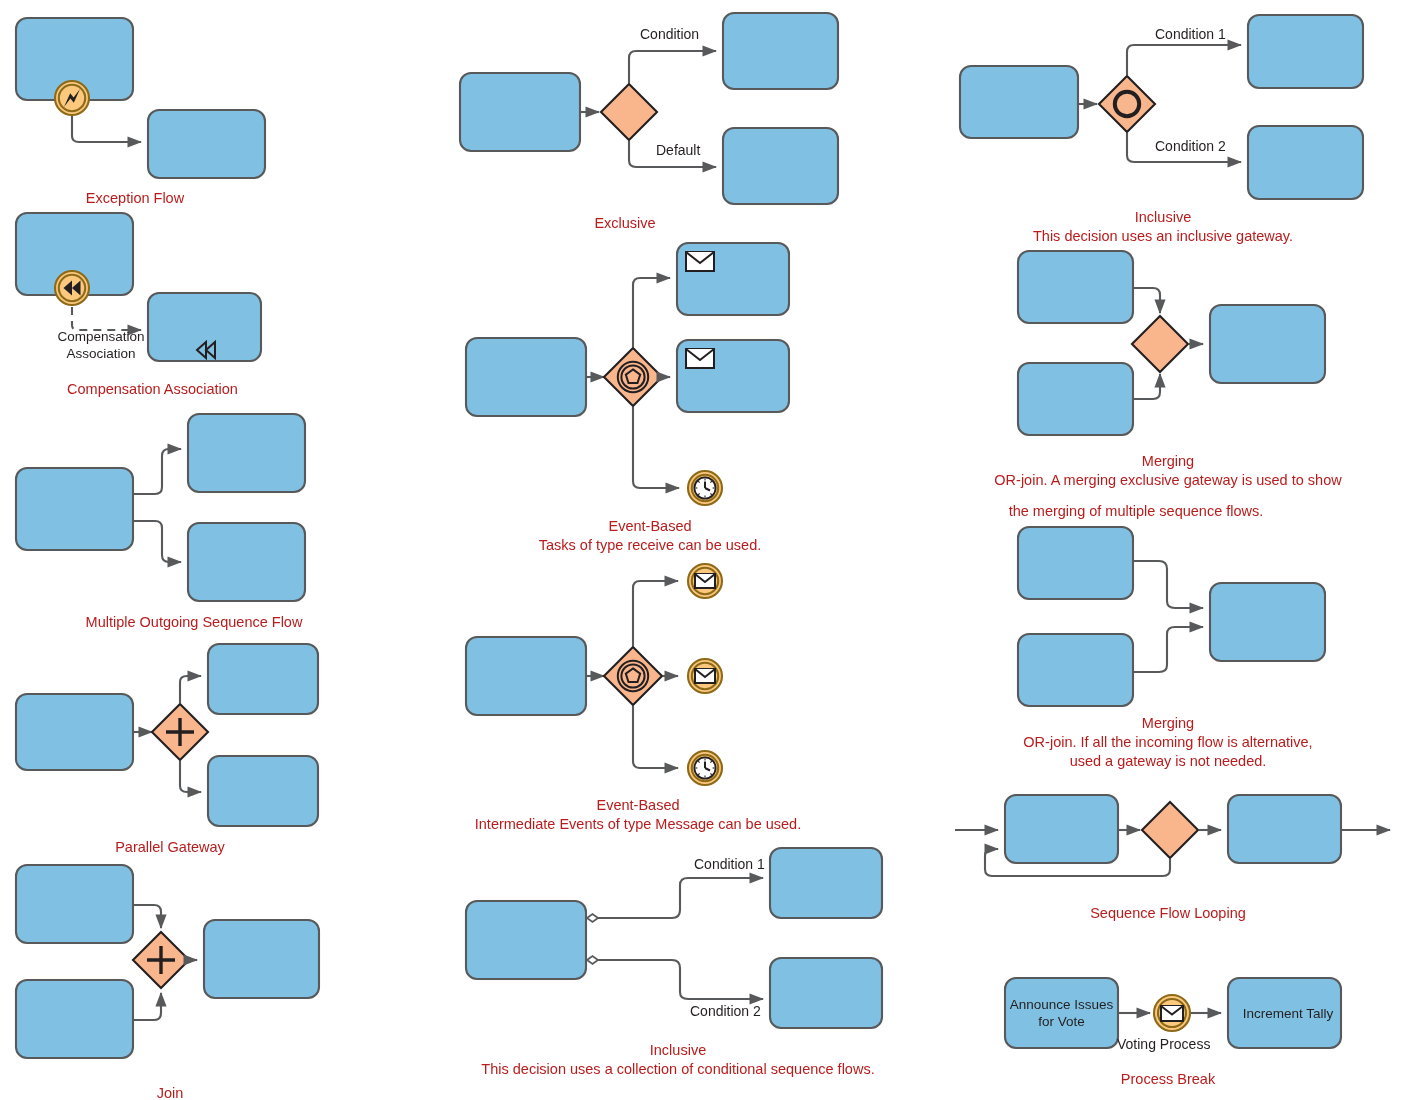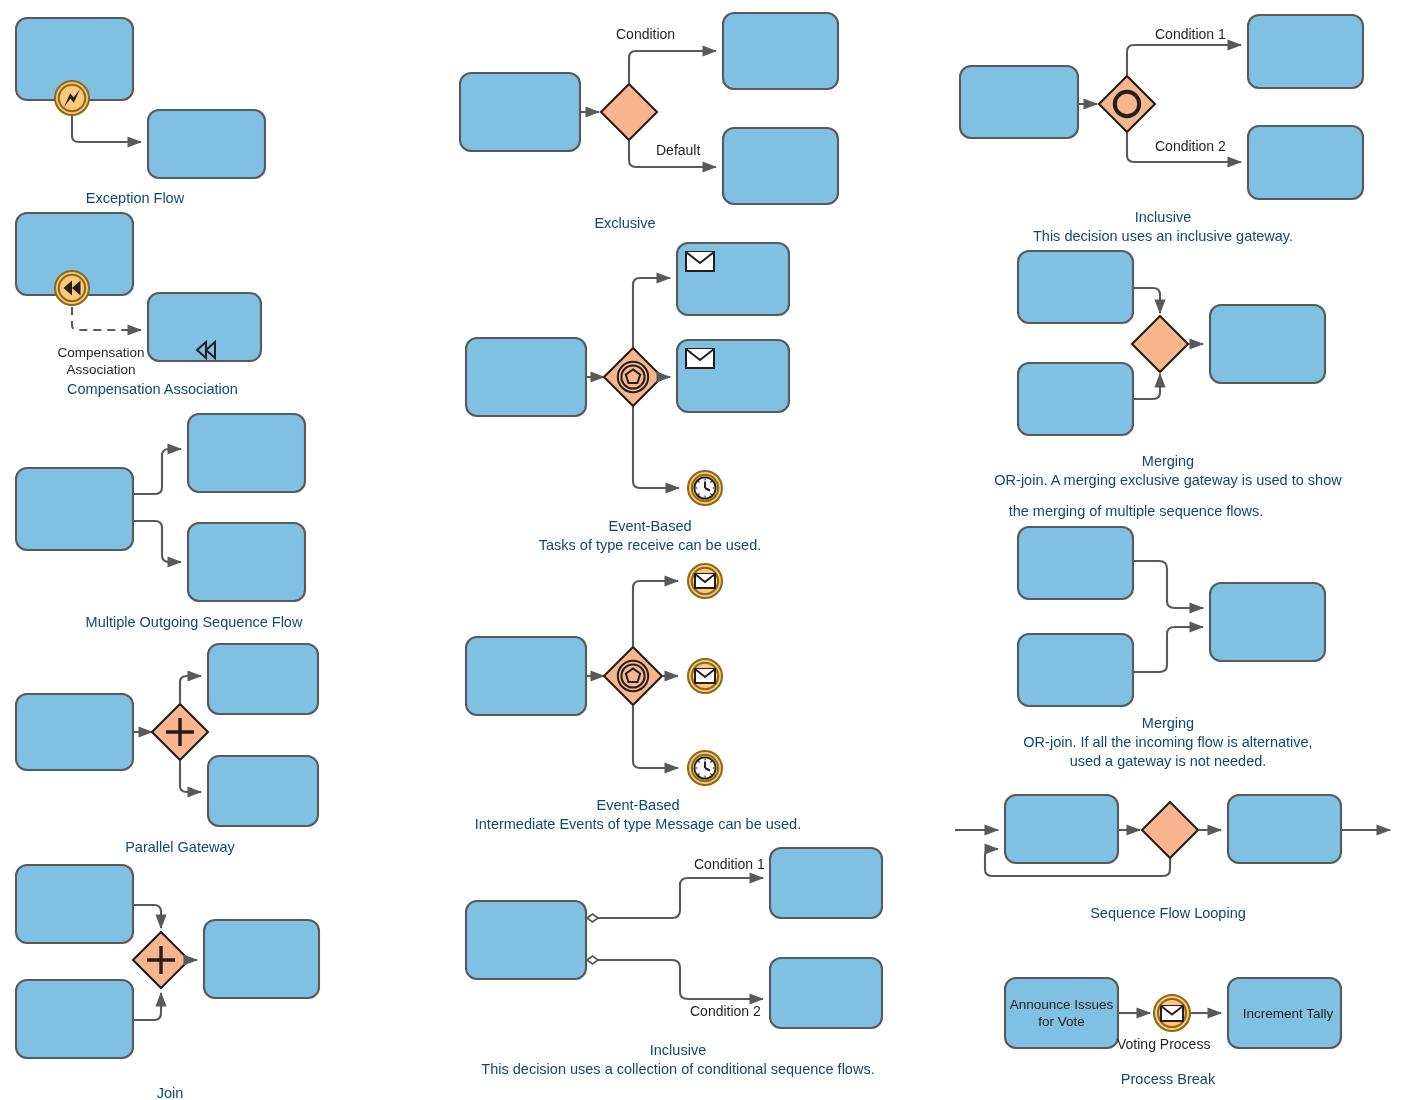--- a/index.html
+++ b/index.html
@@ -20,21 +20,21 @@
     position: absolute;
     top: 0; left: 0;
     width: 1403px;
     height: 1100px;
   }
   .cap {
     position: absolute;
     text-align: center;
     font-family: "Liberation Sans", sans-serif;
     font-size: 14.5px;
-    color: #0c4a6e;
+    color: #b91c1c;
     line-height: 19px;
     white-space: pre-line;
     pointer-events: none;
   }
   .edge-label {
     position: absolute;
     font-family: "Liberation Sans", sans-serif;
     font-size: 14px;
     color: #231f20;
     white-space: nowrap;
@@ -316,32 +316,32 @@
         <circle class="ev-ring" cx="1172" cy="1013" r="18"></circle>
         <circle class="ev-inner" cx="1172" cy="1013" r="14"></circle>
         <rect class="msg-white" x="1161" y="1006" width="22" height="15"></rect>
         <path class="msg-white" d="M 1161 1006 L 1172 1014.5 L 1183 1006"></path>
       </g>
     </g>
   </svg>
 
   <div class="cap" style="left:0px; top:189px; width:270px;">Exception Flow</div>
 
-  <div class="assoc-label" style="left:42px; top:328px; width:118px;margin-top:16px;">Compensation
+  <div class="assoc-label" style="left:42px; top:328px; width:118px;">Compensation
 Association</div>
 
   <div class="cap" style="left:0px; top:380px; width:305px;">Compensation Association</div>
 
   <div class="cap" style="left:0px; top:613px; width:340px;padding-left:48px;">Multiple Outgoing Sequence Flow</div>
 
-  <div class="cap" style="left:0px; top:838px; width:340px;margin-left:10px;">Parallel Gateway</div>
+  <div class="cap" style="left:0px; top:838px; width:340px;">Parallel Gateway</div>
 
   <div class="cap" style="left:0px; top:1068px; width:340px;margin-top:16px;">Join</div>
 
-  <div class="edge-label" style="left:616px; top:26px;">Condition</div>
+  <div class="edge-label" style="left:640px; top:26px;">Condition</div>
 
   <div class="edge-label" style="left:656px; top:142px;">Default</div>
 
   <div class="cap" style="left:460px; top:214px; width:330px;">Exclusive</div>
 
   <div class="cap" style="left:440px; top:517px; width:420px;">Event-Based</div>
   <div class="cap" style="left:440px; top:536px; width:420px;">Tasks of type receive can be used.</div>
 
   <div class="cap" style="left:418px; top:796px; width:440px;">Event-Based</div>
   <div class="cap" style="left:418px; top:815px; width:440px;">Intermediate Events of type Message can be used.</div>

